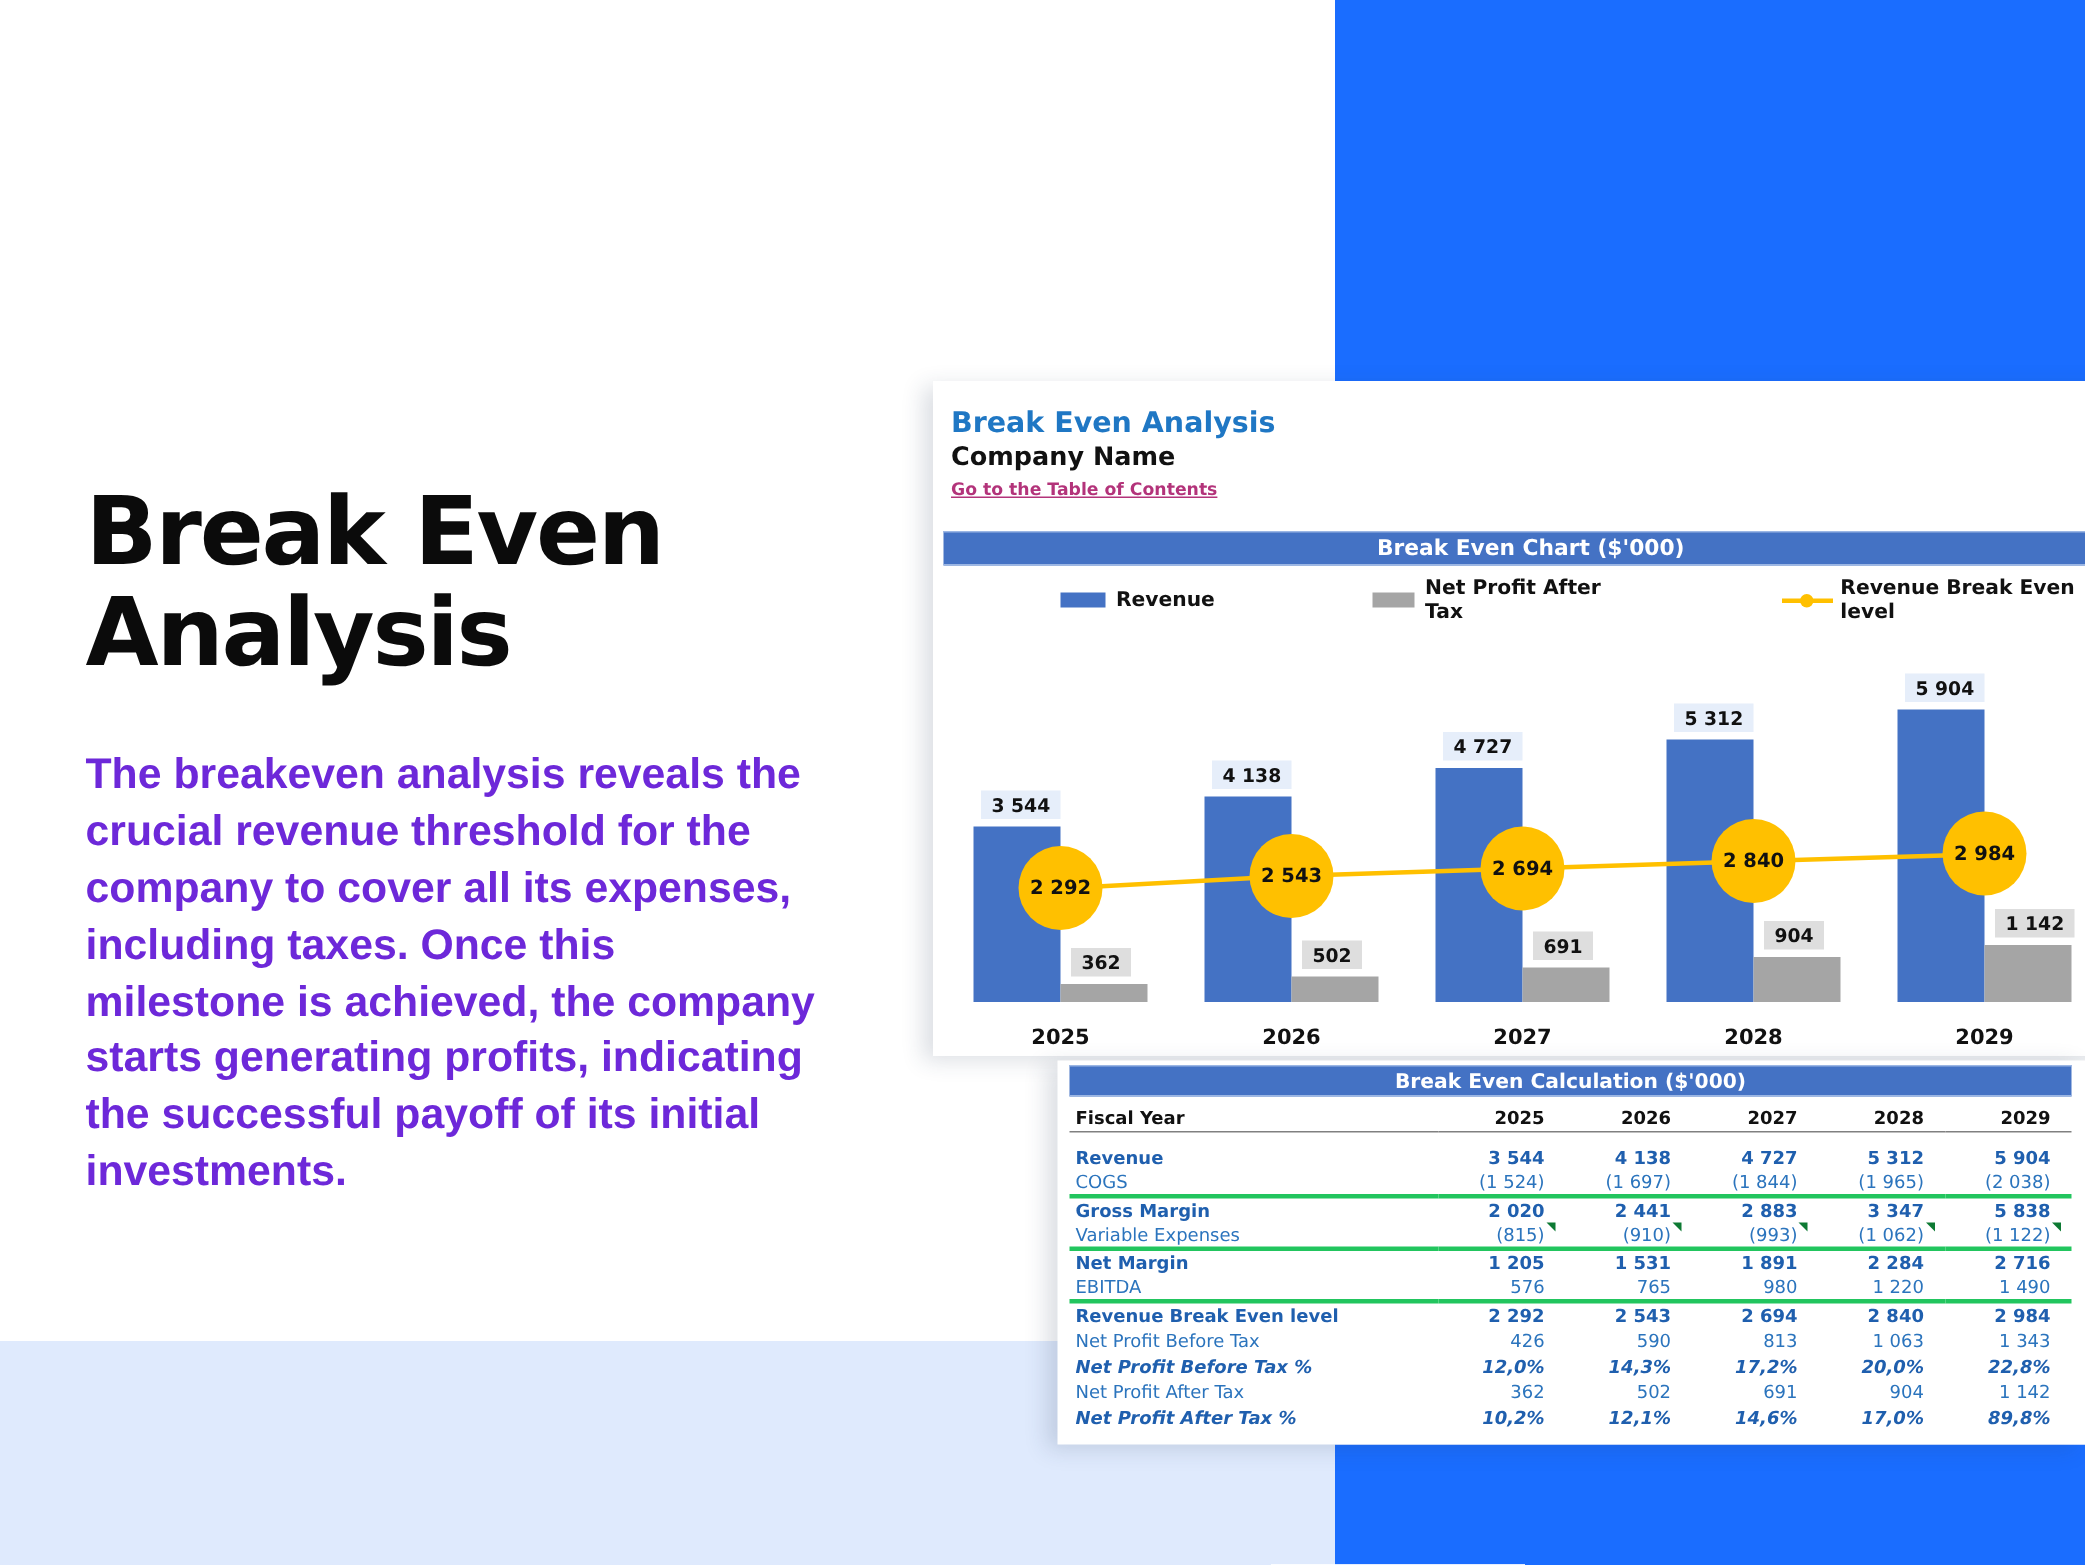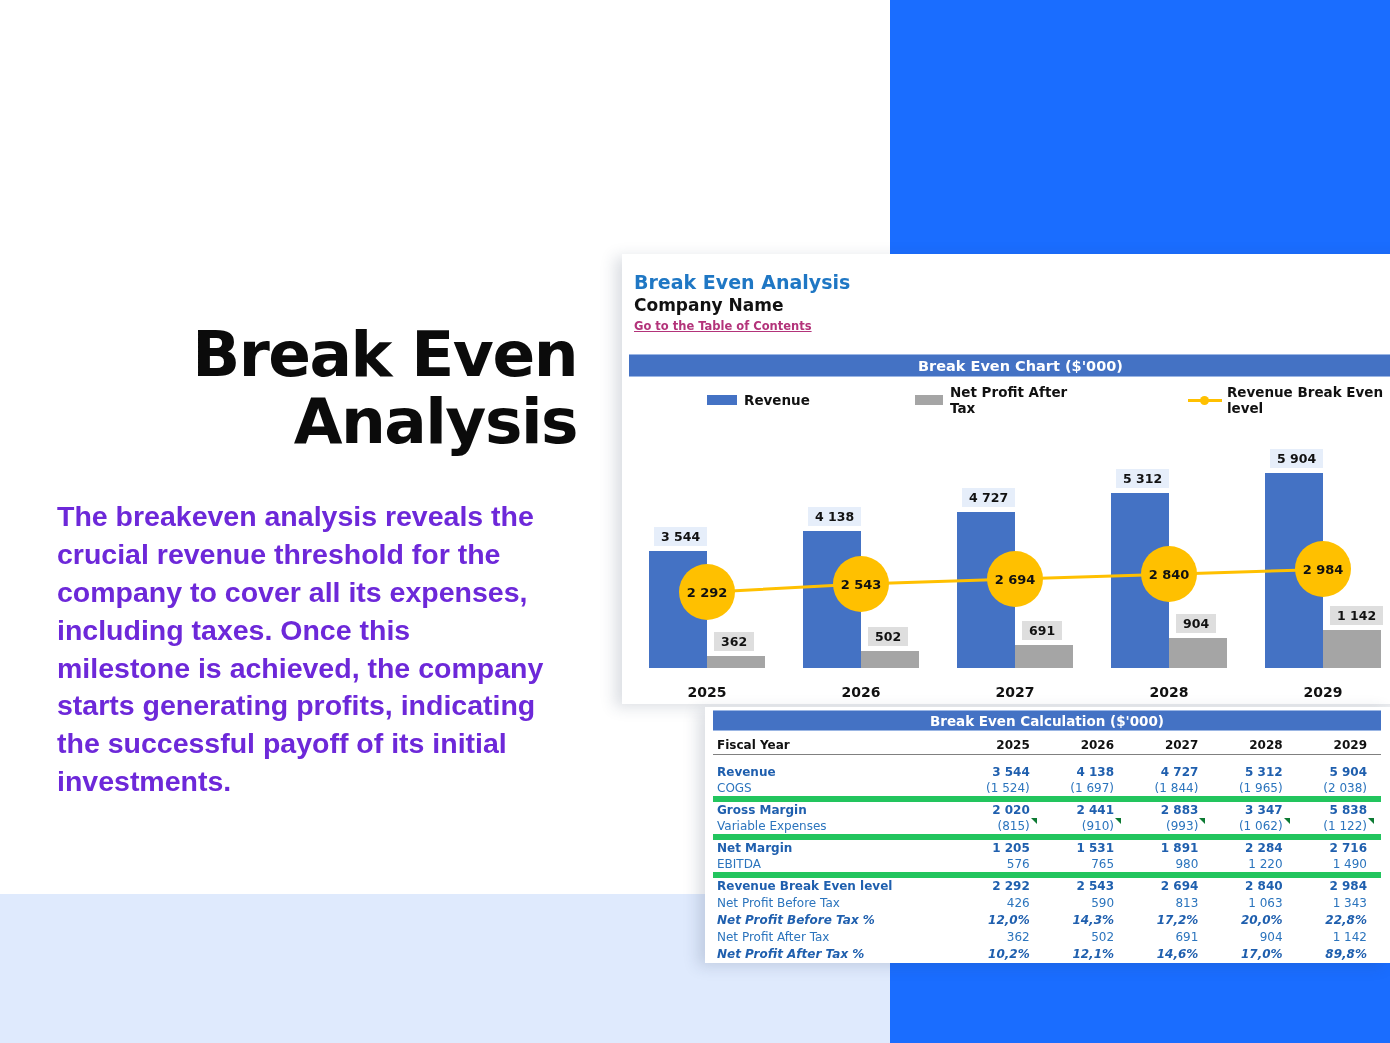--- a/index.html
+++ b/index.html
@@ -79,21 +79,20 @@
     position: absolute;
     left: 57px; top: 322px;
     width: 520px;
     font-size: 63px;
     font-weight: 800;
     line-height: 1.06;
     letter-spacing: -1.5px;
     color: #0b0b0b;
     font-family: "DejaVu Sans", sans-serif;
     white-space: pre-line;
-    text-align: right;
   }
   .body-copy {
     position: absolute;
     left: 57px; top: 498px;
     width: 490px;
     font-size: 28.5px;
     font-weight: 700;
     line-height: 1.33;
     color: #6d28d9;
     font-family: Liberation Sans, sans-serif;
@@ -297,21 +296,21 @@
     color: #111111;
     font-weight: 700;
     font-size: 12.5px;
     padding-bottom: 3px;
   }
   tr.ruled-head th { border-bottom: 1px solid #808080; }
   tr.gap td { height: 9px; padding: 0; }
   td.b { color: #1f5fae; font-weight: 700; }
   td.n { color: #2b74bd; font-weight: 400; }
   td.i { color: #1f5fae; font-weight: 700; font-style: italic; }
-  tr.topline td { border-top: 6px solid #22c55e; }
+  tr.topline td { border-top: 3px solid #22c55e; }
   td.lbl.indent { padding-left: 16px; }
   .flagmark {
     display: inline-block;
     position: relative;
     width: 0; height: 0;
     vertical-align: top;
   }
   .flagmark::after {
     content: "";
     position: absolute;

